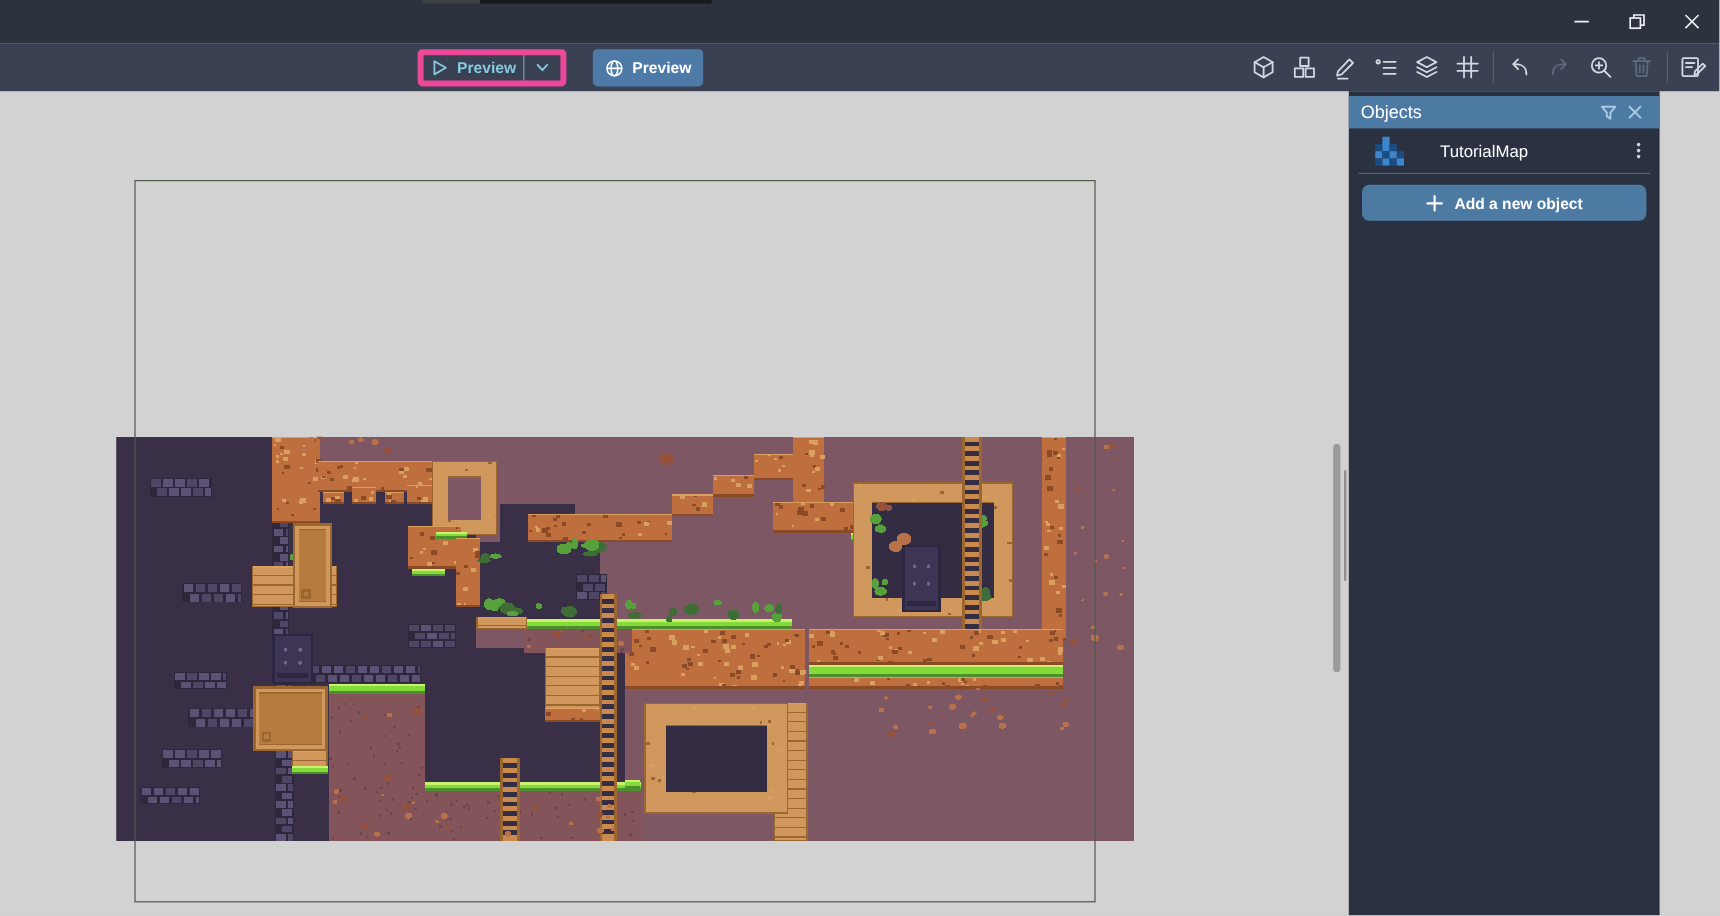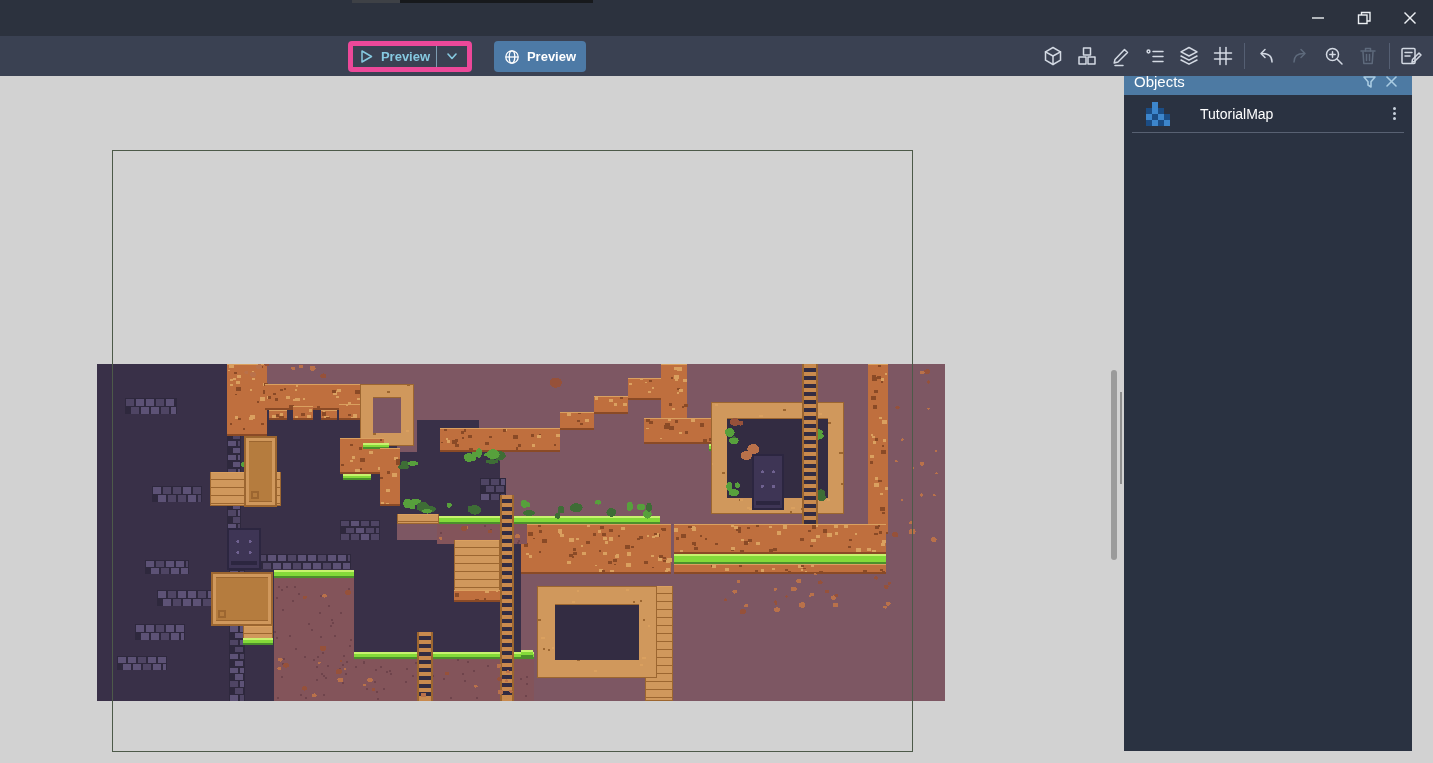--- a/index.html
+++ b/index.html
@@ -29,21 +29,21 @@
   .tb-icon.dim svg{stroke:#5e6a7c;}
   .tb-sep{width:1px;height:26px;background:#555f73;}
 
   
   .scene-rect{position:absolute;left:112px;top:150px;width:799px;height:600px;border:1px solid #4d5a49;z-index:30;}
   #tilemap{position:absolute;left:97px;top:364px;z-index:20;}
   .vscroll1{position:absolute;left:1111px;top:370px;width:6px;height:190px;border-radius:3px;background:#9b9b9b;z-index:40;cursor:pointer;}
   .vscroll2{position:absolute;left:1120px;top:392px;width:2px;height:92px;background:#8e8e8e;z-index:40;}
 
   
-  .panel{position:absolute;left:1124px;top:64px;width:288px;height:687px;background:#2a3241;z-index:50;}
+  .panel{position:absolute;left:1124px;top:76px;width:259px;height:687px;background:#2a3241;z-index:50;}
   .panel-header{margin-top:4px;height:27px;background:#4d7aa3;display:flex;align-items:center;padding:0 10px;}
   .panel-title{color:#ffffff;font-size:15px;flex:1;}
   .panel-hicon{width:22px;height:22px;display:flex;align-items:center;justify-content:center;cursor:pointer;}
   .panel-hicon svg{stroke:#a9cbe2;stroke-width:1.6;fill:none;stroke-linecap:round;stroke-linejoin:round;}
   .obj-row{height:37px;display:flex;align-items:center;padding:0 12px;cursor:pointer;}
   .obj-icon{width:24px;height:24px;margin-left:10px;margin-right:30px;position:relative;}
   .obj-icon i{position:absolute;width:6px;height:6px;}
   .obj-label{color:#ffffff;font-size:14px;font-weight:400;flex:1;}
   .obj-dots{display:flex;flex-direction:column;gap:2px;padding:4px;cursor:pointer;}
   .obj-dots i{width:3px;height:3px;border-radius:50%;background:#c9d2dd;}
@@ -1300,15 +1300,22 @@
           <i style="left: 18px; top: 18px; background: rgb(61, 134, 204);"></i>
         </div>
       <span class="obj-label">TutorialMap</span>
       <div class="obj-dots">
         <i></i>
           <i></i>
           <i></i>
       </div>
     </div>
     <div class="row-divider"></div>
+    <div class="btn-add">
+      <svg width="15" height="15" viewBox="0 0 15 15" style="stroke:#ffffff;stroke-width:1.8;stroke-linecap:round;">
+          <line x1="7.5" y1="1.5" x2="7.5" y2="13.5"></line>
+          <line x1="1.5" y1="7.5" x2="13.5" y2="7.5"></line>
+        </svg>
+      <span class="label">Add a new object</span>
+    </div>
   </div>
 
 </div>
 
 </body></html>

